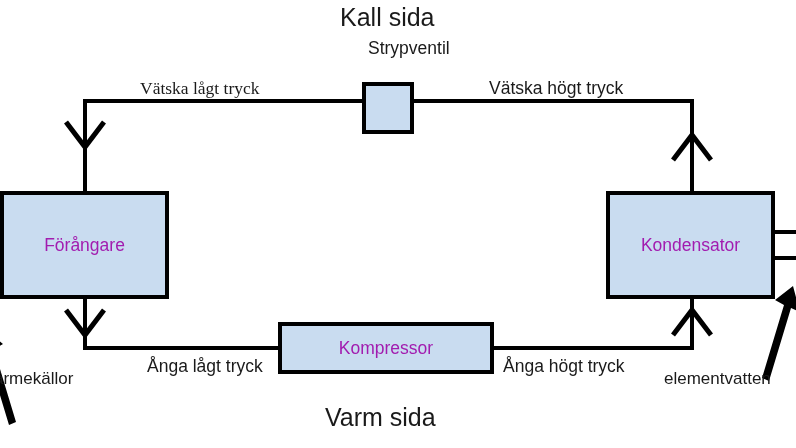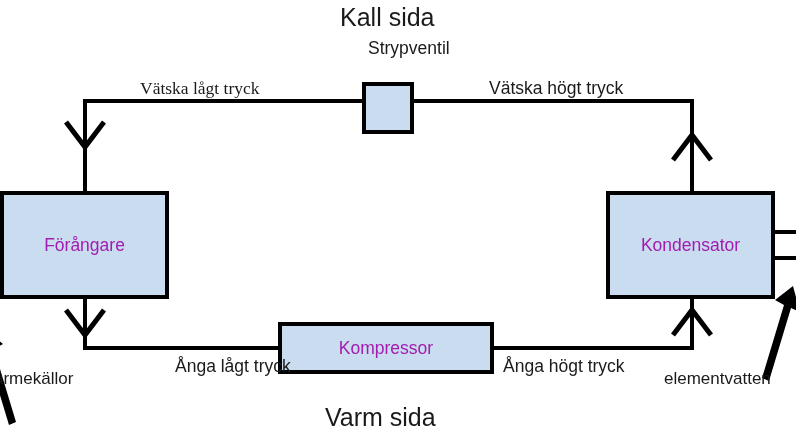--- a/index.html
+++ b/index.html
@@ -110,21 +110,21 @@
   <div class="box-txt" style="left:608px; top:193px; width:165px; height:104px;text-align:right;">Kondensator</div>
 
   <div class="box-txt" style="left:280px; top:324px; width:212px; height:48px;">Kompressor</div>
 
   <div class="lbl comp-lbl" style="left:344px; top:40px;margin-left:24px;">Strypventil</div>
 
   <div class="lbl flow-lbl" style="left:140px; top:80px;font-family:Liberation Serif, serif;">Vätska lågt tryck</div>
 
   <div class="lbl flow-lbl" style="left:489px; top:80px;">Vätska högt tryck</div>
 
-  <div class="lbl flow-lbl" style="left:147px; top:358px;margin-left:28px;">Ånga lågt tryck</div>
+  <div class="lbl flow-lbl" style="left:147px; top:358px;">Ånga lågt tryck</div>
 
   <div class="lbl flow-lbl" style="left:503px; top:358px;">Ånga högt tryck</div>
 
   <div class="lbl side-lbl" style="left:-6px; top:370px;">ärmekällor</div>
 
   <div class="lbl side-lbl" style="left:652px; top:370px;margin-left:12px;">elementvatten</div>
 
   <div class="lbl title-lbl" style="left:340px; top:5px;">Kall sida</div>
 
   <div class="lbl title-lbl" style="left:325px; top:405px;">Varm sida</div>

